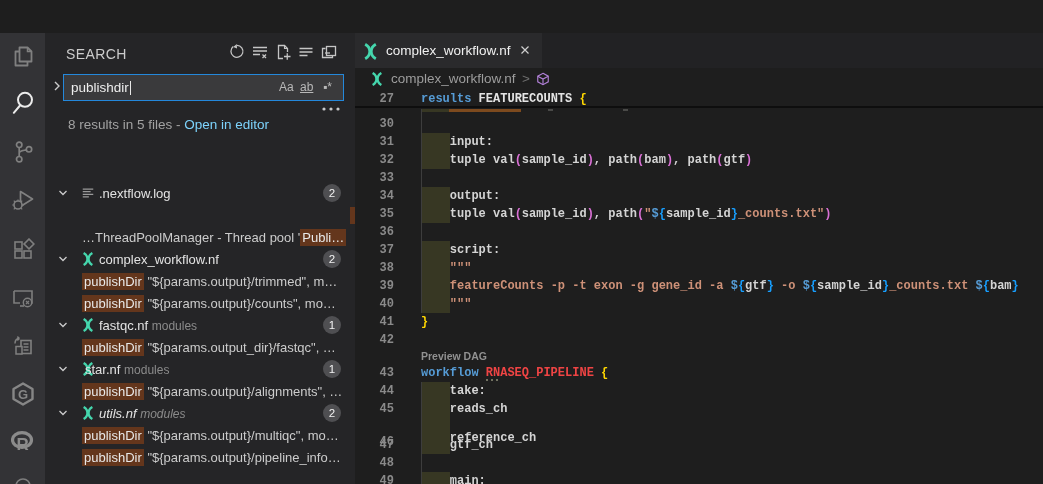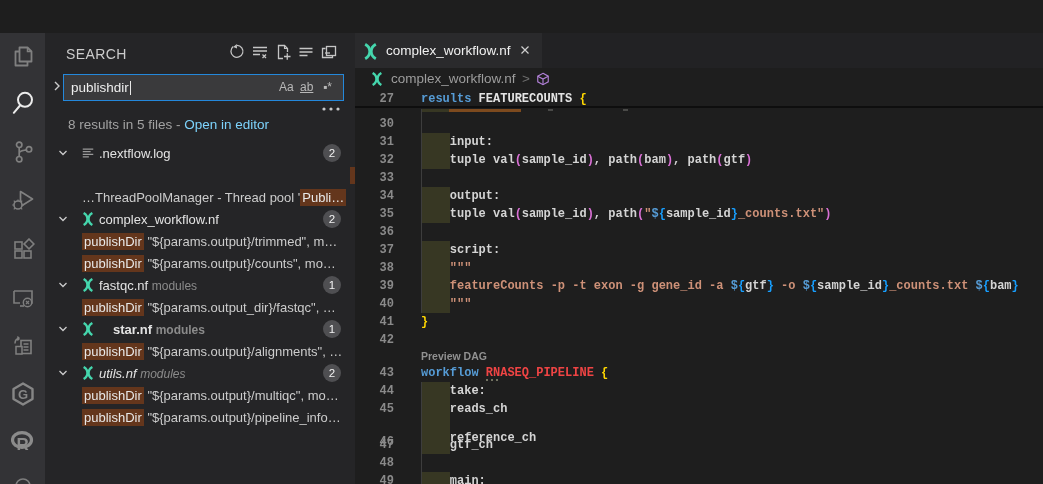--- a/index.html
+++ b/index.html
@@ -22,21 +22,21 @@
 #sidebar { position:absolute; left:45px; top:33px; width:310px; height:451px; background:#252527; overflow:hidden; }
 #sb-title { position:absolute; left:21px; top:13px; font-size:14px; color:#cccccc; letter-spacing:0.4px; }
 .hd-icon { position:absolute; top:11px; width:16px; height:16px; }
 #searchbox { position:absolute; left:18px; top:41px; width:281px; height:27px; background:#3a3a3c; border:1px solid #2488db; }
 #searchtext { position:absolute; left:26px; top:47px; font-size:13.5px; color:#eeeeee; }
 .opt { position:absolute; top:47px; font-size:12px; color:#b8b8b8; }
 #chev-replace { position:absolute; left:7px; top:48px; }
 #summary { position:absolute; left:23px; top:84px; font-size:13.5px; color:#a2a2a2; }
 #summary a { color:#7dd3fc; text-decoration:none; }
 
-.row { position:absolute; left:0; width:310px; height:22px; }
+.row { position:absolute; left:0; width:310px; height:22px;margin-top:40px; }
 .rowtxt { position:absolute; top:4px; font-size:13px; color:#cccccc; white-space:pre; }
 .fname { color:#e3e3e3; }
 .mods { color:#8b8b8b; font-size:12px; }
 .badge { position:absolute; left:278px; top:2px; width:18px; height:18px; border-radius:50%; background:#4f4f52; color:#f2f2f2; font-size:11.5px; text-align:center; line-height:18px; }
 .match { background:#64361c; color:#e8e8e8; padding:1px 2px; }
 .chev { position:absolute; left:13px; top:6px; }
 .ficon { position:absolute; left:36px; top:4px; width:14px; height:14px; }
 
 
 #editor { position:absolute; left:355px; top:33px; width:688px; height:451px; background:#1e1e1e; }
@@ -224,21 +224,21 @@
           <div class="rowtxt" style="left:37px;"><span class="match">publishDir</span> "${params.output_dir}/fastqc", …</div>
         </div>
         <div class="row" style="top: 285px;">
           <svg class="chev" width="10" height="10" viewBox="0 0 10 10">
             <path d="M1.5 3 L5 6.5 L8.5 3" stroke="#cccccc" stroke-width="1.3" fill="none"></path>
           </svg>
           <svg class="ficon" viewBox="0 0 16 16">
             <path d="M3 1.2 C8.8 4.4 8.8 11.6 3 14.8" stroke="#45d6ad" stroke-width="2.7" fill="none"></path>
             <path d="M13 1.2 C7.2 4.4 7.2 11.6 13 14.8" stroke="#45d6ad" stroke-width="2.7" fill="none"></path>
           </svg>
-          <div class="rowtxt fname" style="left:68px;font-weight:bold;">star.nf <span class="mods">modules</span></div>
+          <div class="rowtxt fname" style="left:40px;">star.nf <span class="mods">modules</span></div>
           <div class="badge">1</div>
         </div>
         <div class="row" style="top: 307px;">
           <div class="rowtxt" style="left:37px;"><span class="match">publishDir</span> "${params.output}/alignments", …</div>
         </div>
         <div class="row" style="top: 329px;">
           <svg class="chev" width="10" height="10" viewBox="0 0 10 10">
             <path d="M1.5 3 L5 6.5 L8.5 3" stroke="#cccccc" stroke-width="1.3" fill="none"></path>
           </svg>
           <svg class="ficon" viewBox="0 0 16 16">

